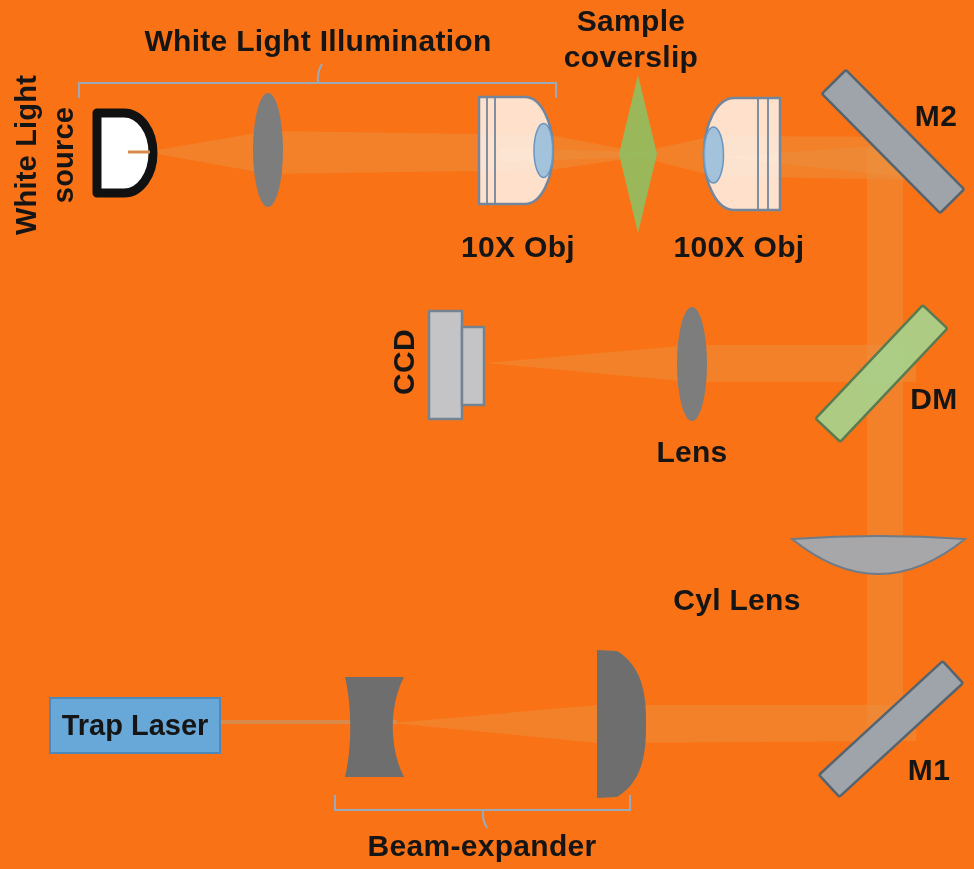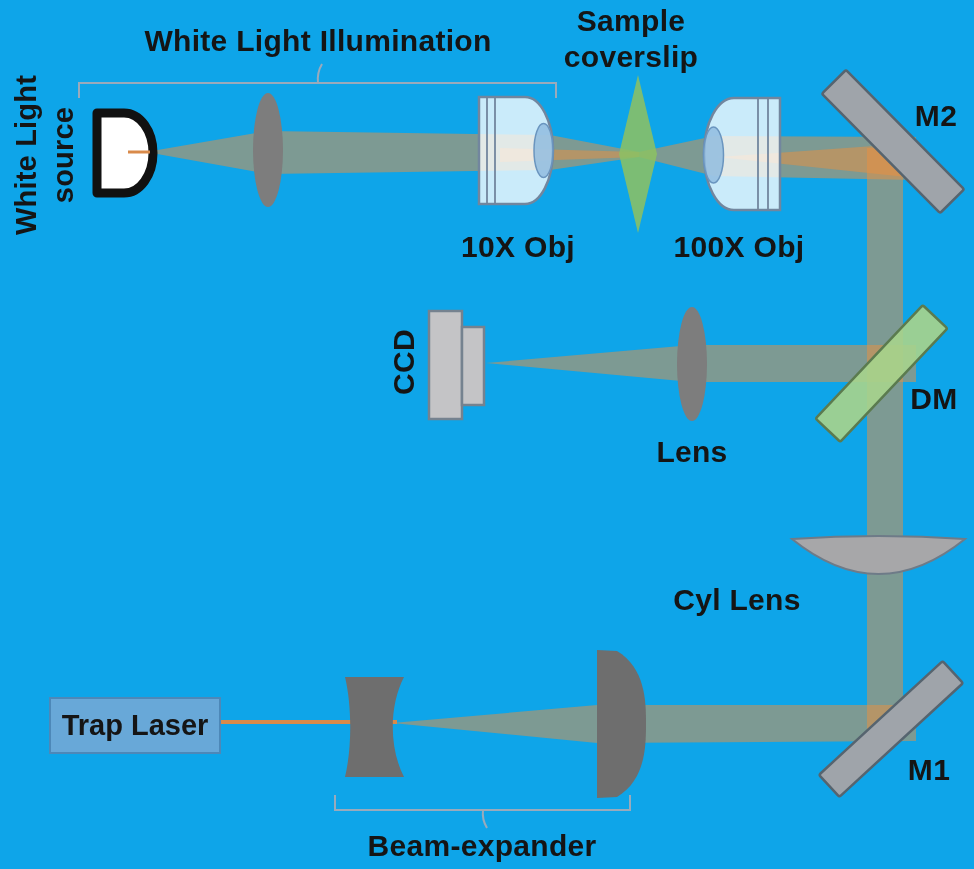--- a/index.html
+++ b/index.html
@@ -1,16 +1,16 @@
 <!DOCTYPE html>
 <html><head>
 <meta charset="utf-8">
 <style>
   html,body{margin:0;padding:0;background:#ffffff;}
-  .stage{position:relative;width:974px;height:869px;background:#0ea5e9;overflow:hidden;}
+  .stage{position:relative;width:974px;height:869px;background:#f97316;overflow:hidden;}
   svg{display:block;}
   .beam{fill-opacity:0.5;stroke:none;}
   .lbl{font-family:"Liberation Sans","DejaVu Sans",sans-serif;font-weight:700;fill:#151515;}
   .lbl-30{font-size:30px;letter-spacing:0.3px;}
   .lbl-29{font-size:29px;letter-spacing:0.2px;}
   .bracket{fill:none;stroke-width:2px;}
   .objbody{fill:#ffffff;fill-opacity:0.78;stroke-width:2.5px;}
   .objline{stroke-width:1.8px;}
   .mirror{stroke-width:2.5px;}
 </style>

